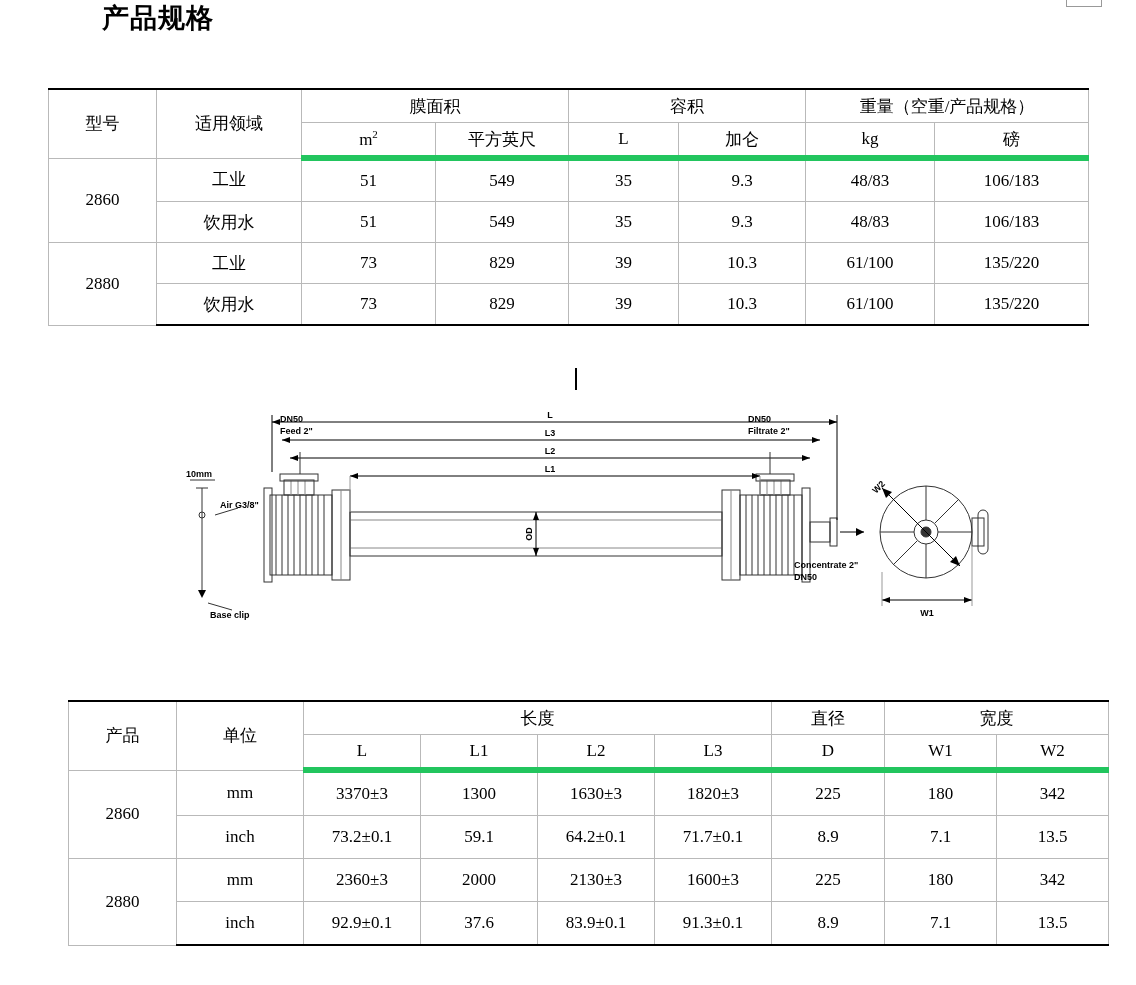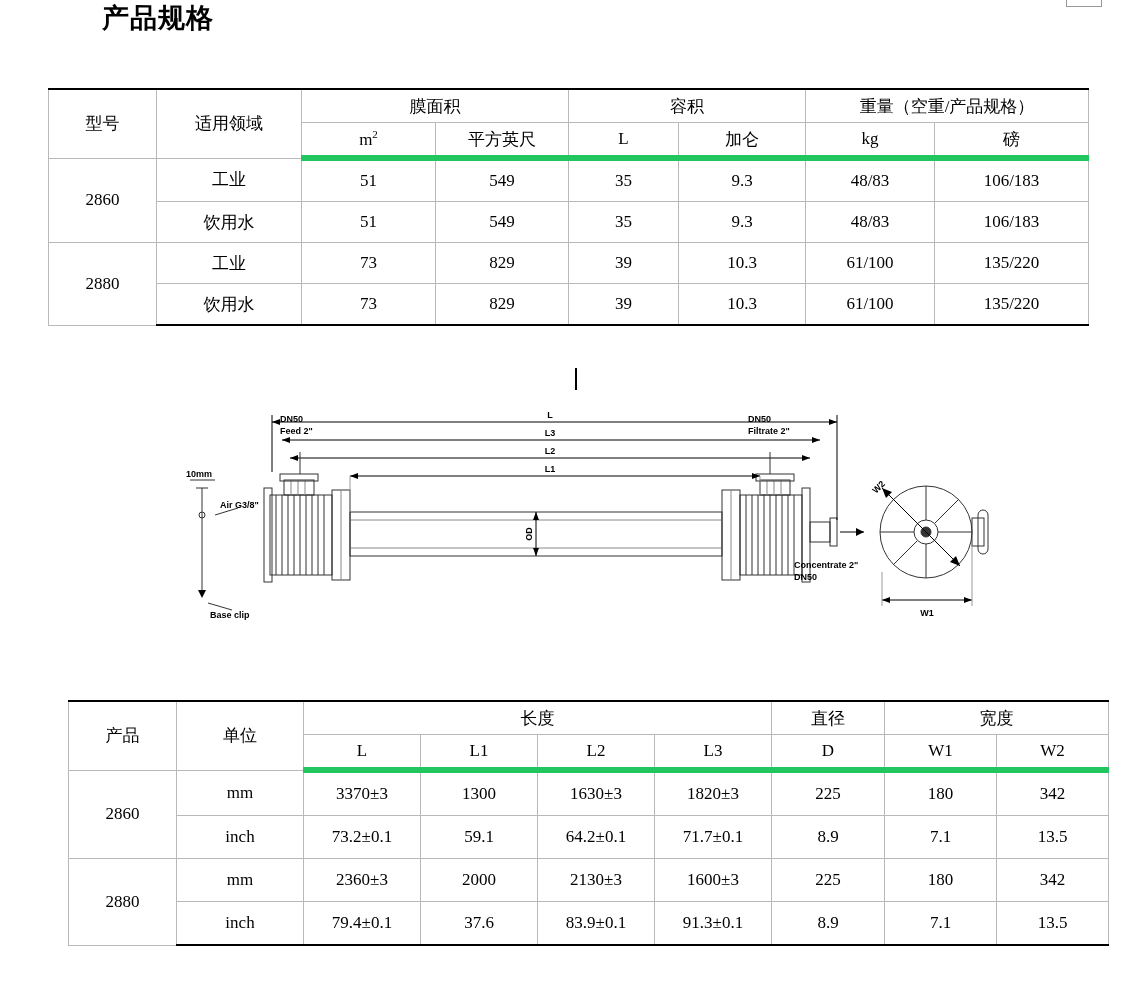--- a/index.html
+++ b/index.html
@@ -395,21 +395,21 @@
         <td>2360±3</td>
         <td>2000</td>
         <td>2130±3</td>
         <td>1600±3</td>
         <td>225</td>
         <td>180</td>
         <td>342</td>
       </tr>
       <tr class="bottomline">
         <td>inch</td>
-        <td>79.4±0.1</td>
+        <td>92.9±0.1</td>
         <td>37.6</td>
         <td>83.9±0.1</td>
         <td>91.3±0.1</td>
         <td>8.9</td>
         <td>7.1</td>
         <td>13.5</td>
       </tr>
     </tbody>
   </table>
 

